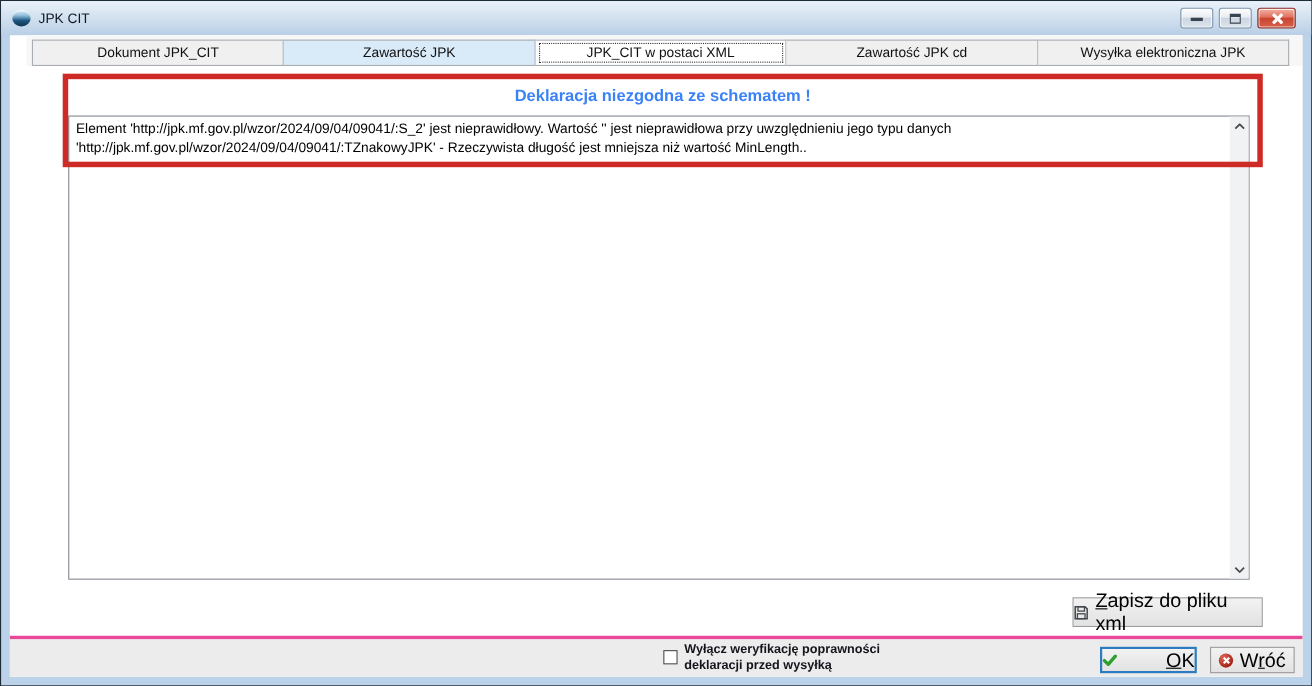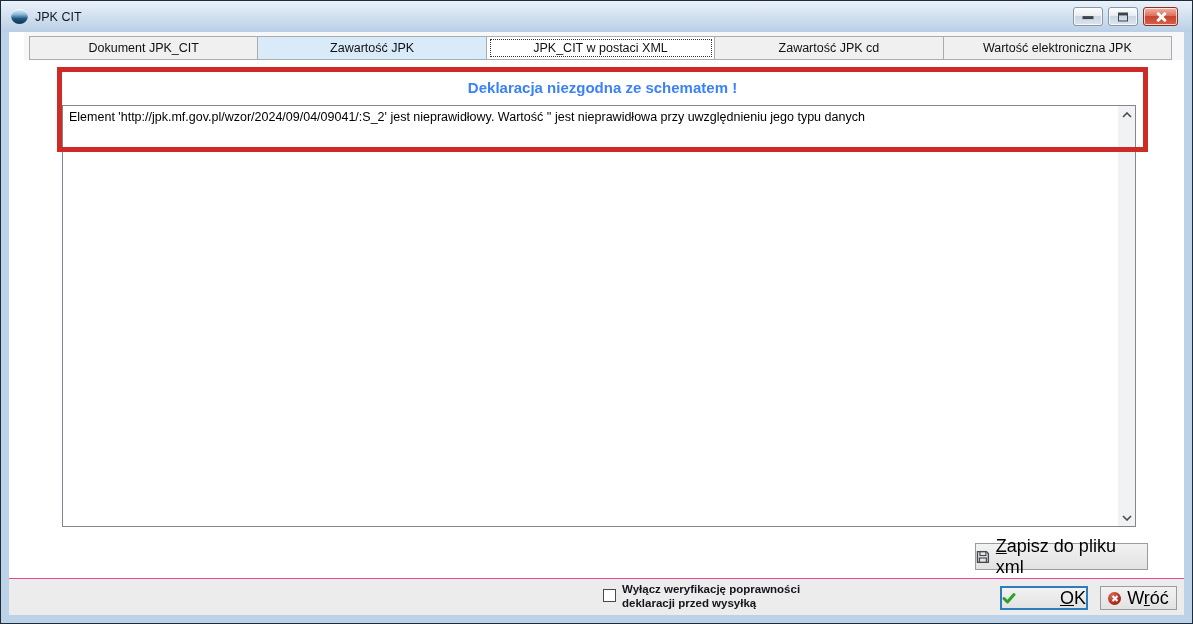--- a/index.html
+++ b/index.html
@@ -61,21 +61,21 @@
   .sb-up { top:0; } .sb-down { bottom:0; }
 
   
   .btn { display:flex; align-items:center; justify-content:center; gap:6px;
     background:linear-gradient(#f2f2f2,#e2e2e2); border:1px solid #9b9b9b;
     font-size:18px; color:#000; cursor:default; }
   .btn-save { position:absolute; left:966px; top:483px; width:173px; height:27px; }
 
   
   .bottom-panel { position:absolute; left:0; right:0; top:518px; bottom:0;
-    background:#ececec; border-top:1px solid #ec4899; }
+    background:#ececec; border-top:3px solid #ec4899; }
   .chk { position:absolute; left:594px; top:10px; width:13px; height:13px;
     background:#fff; border:1px solid #4a4a4a; }
   .chk-label { position:absolute; left:613px; top:3px; font-size:11.5px; font-weight:bold;
     color:#14141c; line-height:14px; }
   .btn-ok { position:absolute; left:991px; top:7px; width:88px; height:24px;
     border:2px solid #2e7cc0;gap:44px; }
   .btn-back { position:absolute; left:1091px; top:7px; width:77px; height:24px; }
   .mn { text-decoration:underline; }
   .back-icon { width:13px; height:13px; border-radius:50%;
     background:radial-gradient(circle at 35% 30%, #e06a58, #a21f12 75%);
@@ -105,30 +105,31 @@
     </div>
   </div>
 
   <div class="client">
 
     <div class="tabstrip">
       <div class="tab">Dokument JPK_CIT</div>
       <div class="tab highlighted">Zawartość JPK</div>
       <div class="tab selected">JPK_CIT w postaci XML</div>
       <div class="tab">Zawartość JPK cd</div>
-      <div class="tab">Wartość elektroniczna JPK</div>
+      <div class="tab">Wysyłka elektroniczna JPK</div>
     </div>
 
     <div class="page">
 
       <div class="alert-header">Deklaracja niezgodna ze schematem !</div>
 
       <div class="memo">
         <div class="memo-text">
           <div class="memo-line">Element 'http://jpk.mf.gov.pl/wzor/2024/09/04/09041/:S_2' jest nieprawidłowy. Wartość '' jest nieprawidłowa przy uwzględnieniu jego typu danych</div>
+          <div class="memo-line">'http://jpk.mf.gov.pl/wzor/2024/09/04/09041/:TZnakowyJPK' - Rzeczywista długość jest mniejsza niż wartość MinLength..</div>
         </div>
         <div class="scrollbar">
           <div class="sb-btn sb-up">
             <svg width="10" height="6" viewBox="0 0 10 6">
                 <polyline points="1,5 5,1 9,5" fill="none" stroke="#4a4a4a" stroke-width="1.6"></polyline>
               </svg>
           </div>
           <div class="sb-btn sb-down">
             <svg width="10" height="6" viewBox="0 0 10 6">
                 <polyline points="1,1 5,5 9,1" fill="none" stroke="#4a4a4a" stroke-width="1.6"></polyline>

